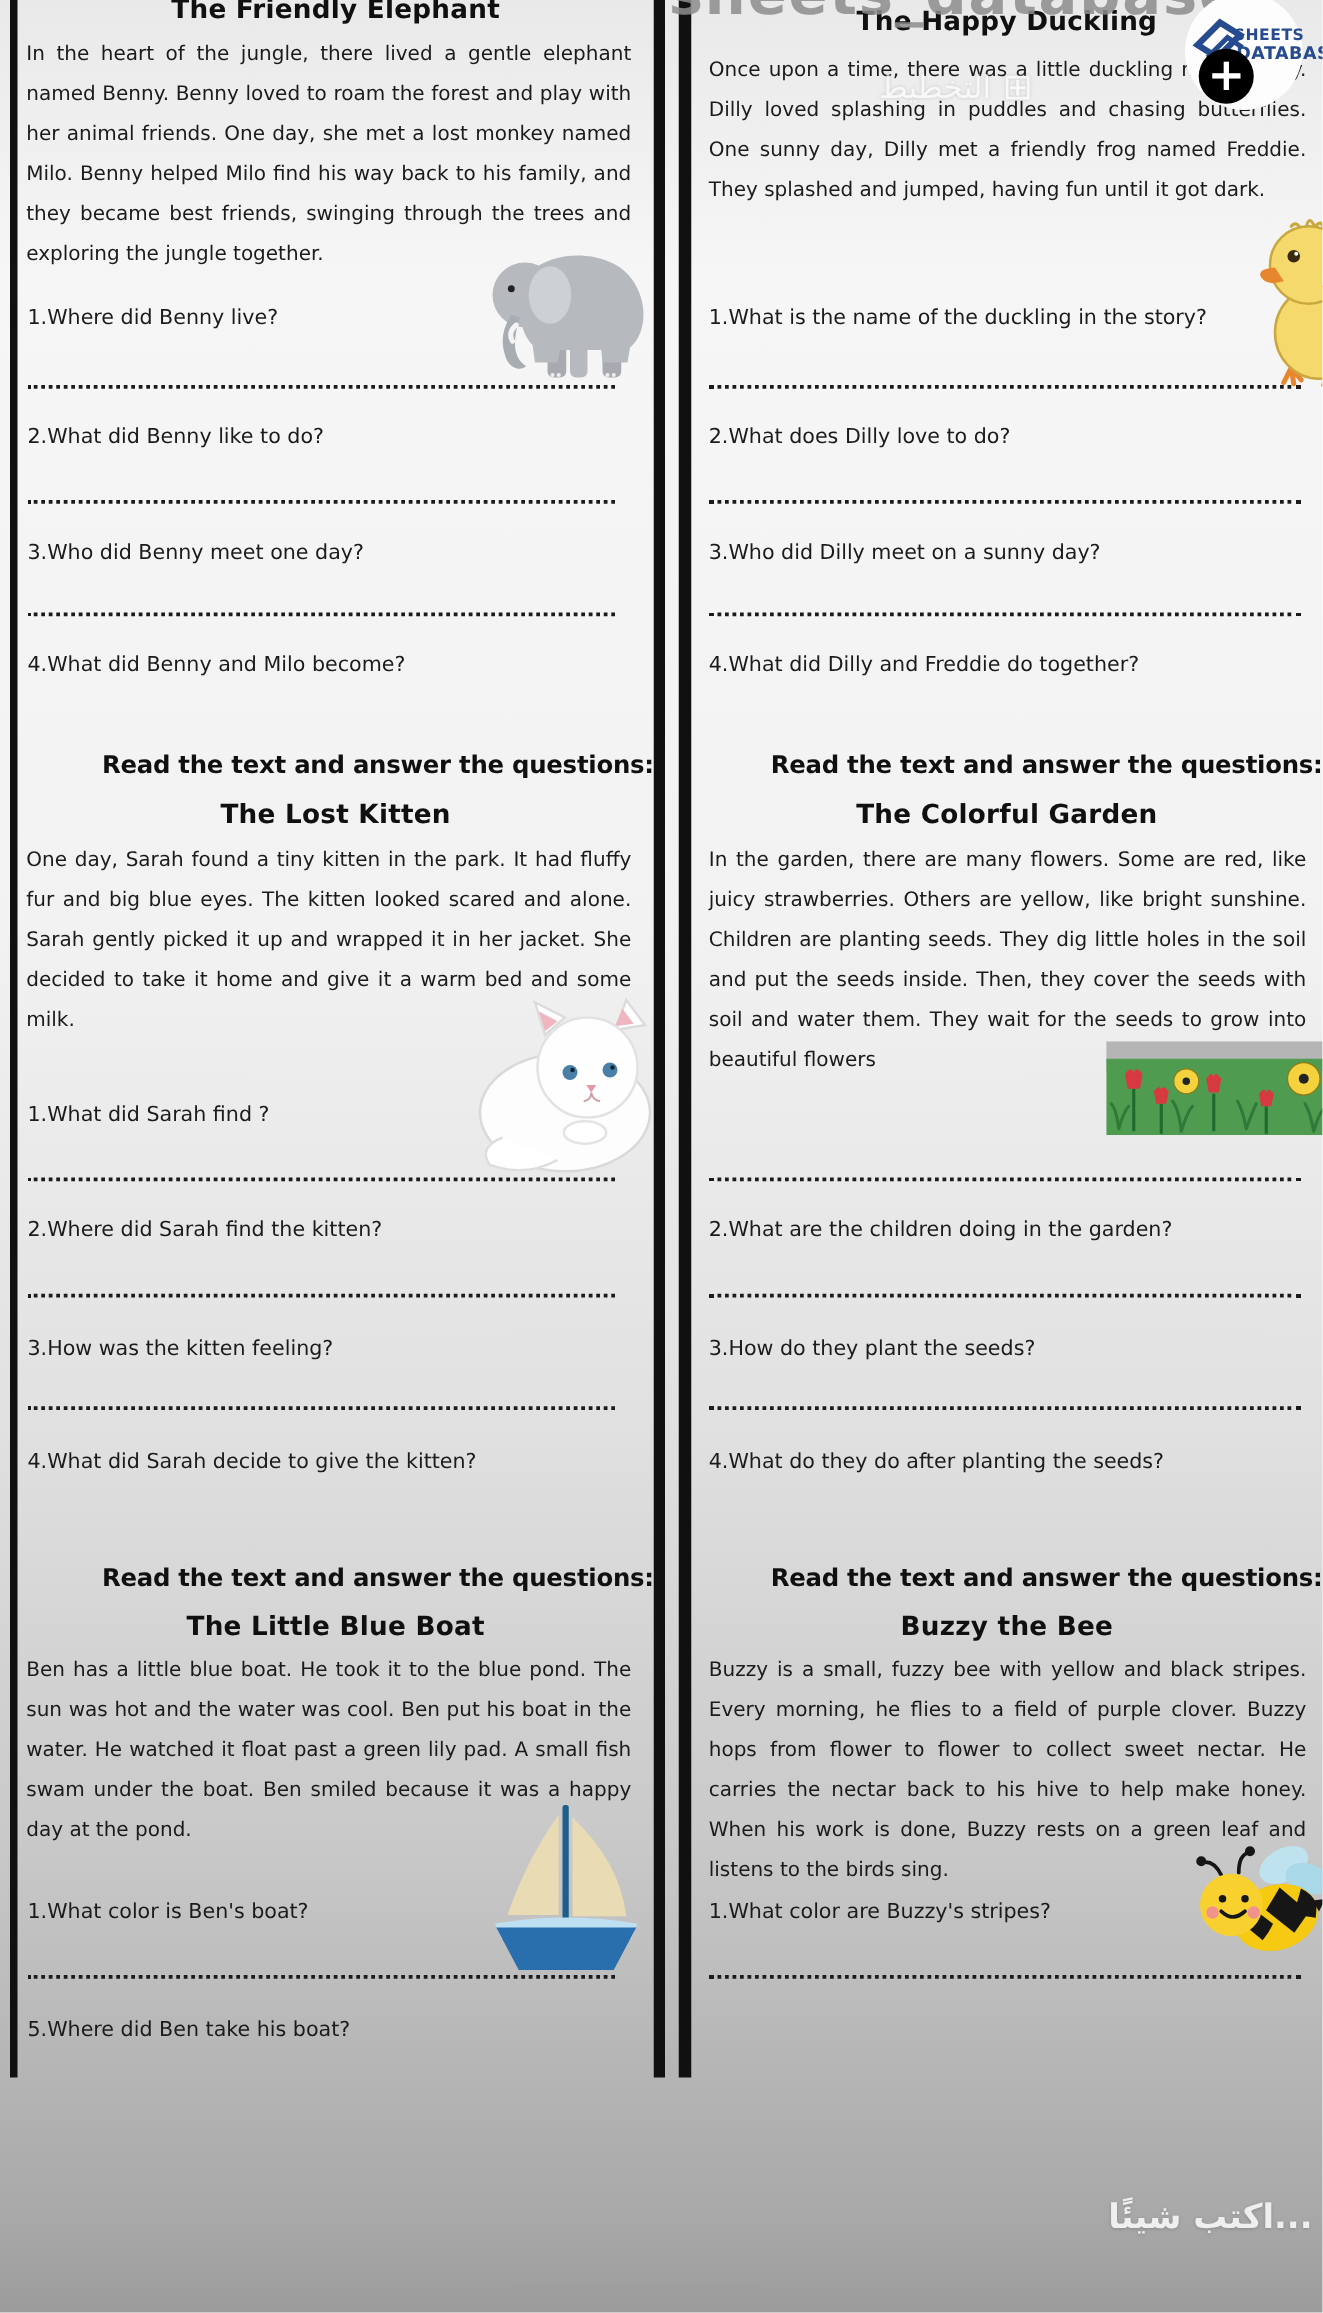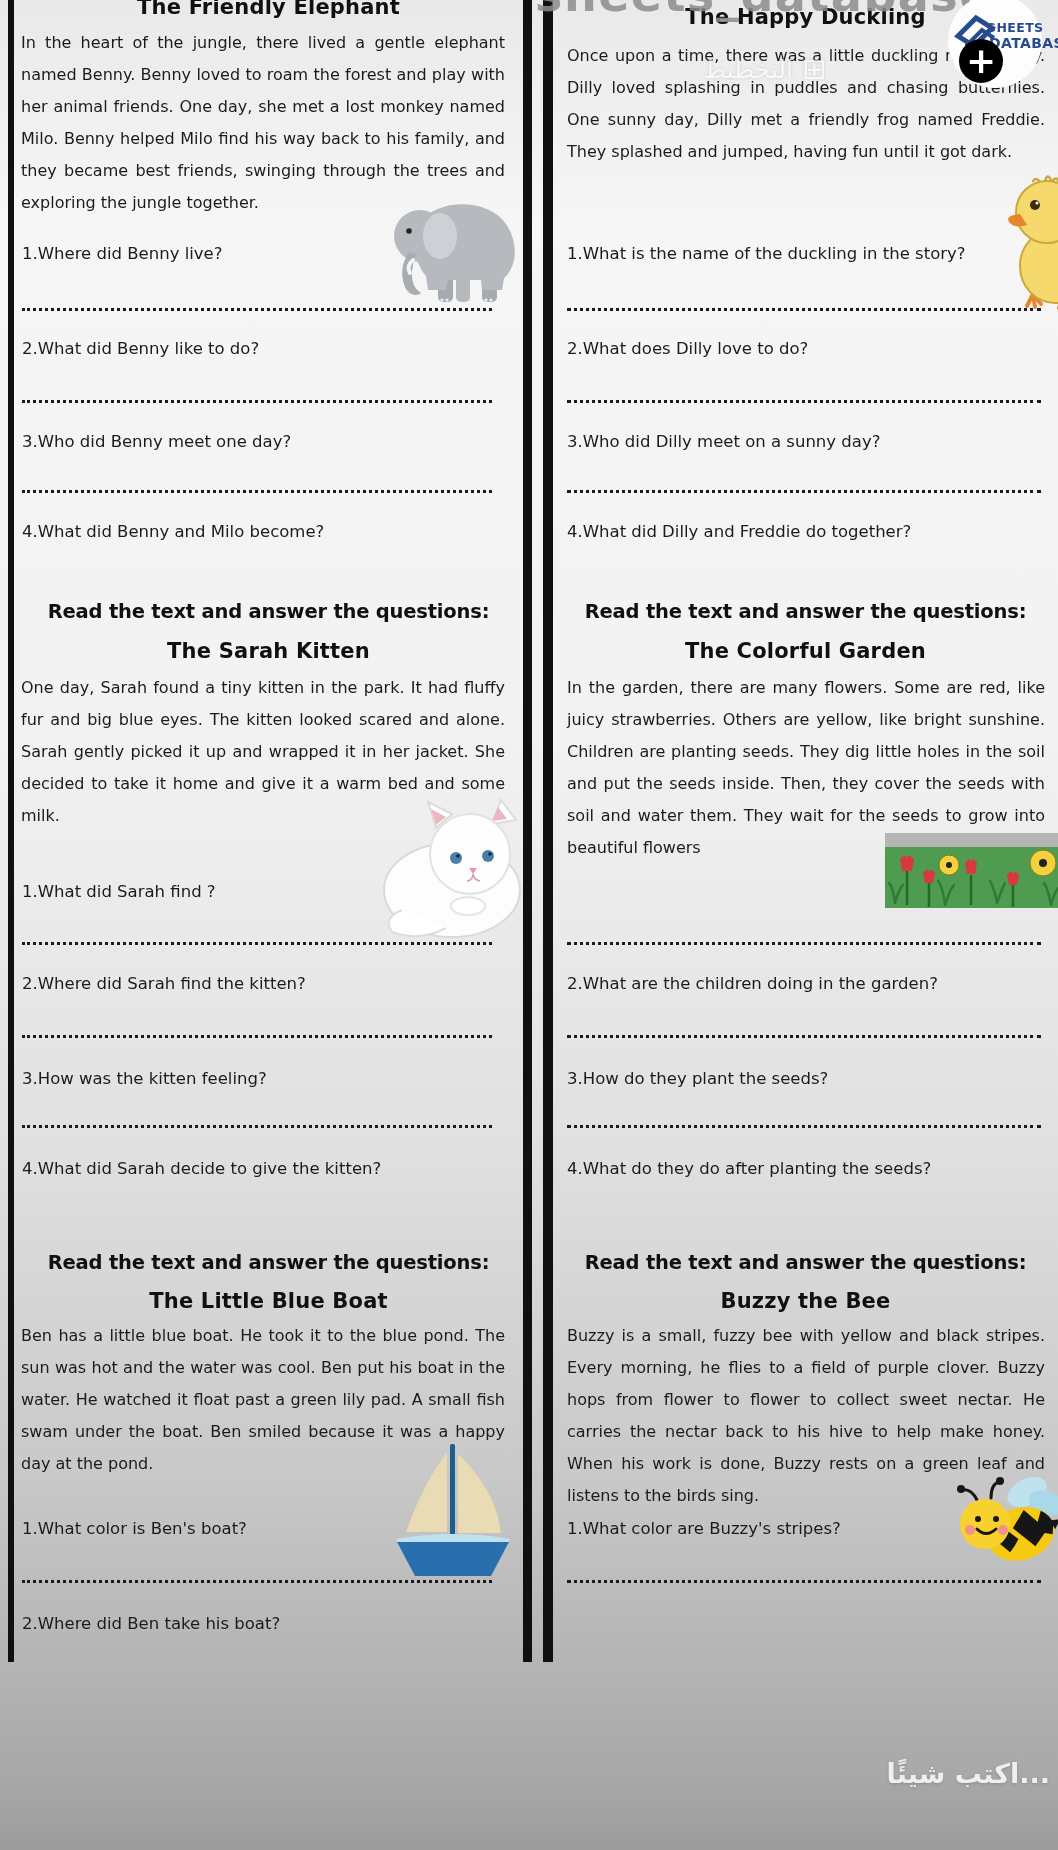--- a/index.html
+++ b/index.html
@@ -3,21 +3,21 @@
 <meta charset="utf-8">
 <style>
   html,body{margin:0;padding:0;}
   body{
     width:1058px;height:1850px;position:relative;overflow:hidden;
     background:linear-gradient(180deg,#e9e9e9 0%,#f6f6f6 12%,#f2f2f2 40%,#e0e0e0 62%,#c8c8c8 80%,#a8a8a8 96%,#9c9c9c 100%);
     font-family:"DejaVu Sans",sans-serif;color:#1c1c1c;
   }
   .page{position:absolute;top:0;height:1662px;box-sizing:border-box;overflow:hidden;}
   .title{position:absolute;left:0;right:0;text-align:center;font-weight:bold;font-size:21px;line-height:28px;color:#101010;letter-spacing:.2px;}
-  .hdr{position:absolute;left:0;right:0;text-align:center;font-weight:bold;font-size:19.5px;line-height:28px;color:#101010;letter-spacing:-.2px;}
+  .hdr{position:absolute;left:0;right:0;text-align:right;font-weight:bold;font-size:19.5px;line-height:28px;color:#101010;letter-spacing:-.2px;}
   .passage{position:absolute;font-size:16px;line-height:32px;text-align:justify;color:#1b1b1b;}
   .q{position:absolute;font-size:16.5px;line-height:28px;white-space:nowrap;color:#1b1b1b;}
   .dots{position:absolute;height:0;border-top:3px dotted #1b1b1b;}
   .pL .q{left:8px;} .pL .dots{left:8px;width:470px;}
   .pR .q{left:14px;} .pR .dots{left:14px;width:474px;}
   .clip{position:absolute;}
   .clip svg{display:block;width:100%;height:100%;}
   
   .wm-top{position:absolute;left:535px;top:-32px;font-size:46px;font-weight:bold;color:#8d8d8d;opacity:.85;letter-spacing:1.5px;white-space:nowrap;z-index:5;}
   .wm-ar-top{position:absolute;left:703px;top:52px;color:#ffffff;opacity:.62;font-size:25px;z-index:6;display:flex;gap:9px;align-items:center;text-shadow:0 0 3px rgba(120,120,120,.5);}
@@ -56,21 +56,21 @@
   </div>
   <div class="q" style="top:240px">1.Where did Benny live?</div>
   <div class="dots" style="top:308px"></div>
   <div class="q" style="top:335px">2.What did Benny like to do?</div>
   <div class="dots" style="top:400px"></div>
   <div class="q" style="top:428px">3.Who did Benny meet one day?</div>
   <div class="dots" style="top:490px"></div>
   <div class="q" style="top:518px">4.What did Benny and Milo become?</div>
 
   <div class="hdr" style="top:598px">Read the text and answer the questions:</div>
-  <div class="title" style="top:637px">The Sarah Kitten</div>
+  <div class="title" style="top:637px">The Lost Kitten</div>
   <div class="passage" style="top:672px;left:7px;width:484px">One day, Sarah found a tiny kitten in the park. It had fluffy fur and big blue eyes. The kitten looked scared and alone. Sarah gently picked it up and wrapped it in her jacket. She decided to take it home and give it a warm bed and some milk.</div>
   <div class="clip" style="left:362px;top:792px;width:152px;height:150px">
     <svg viewBox="0 0 152 150" xmlns="http://www.w3.org/2000/svg">
       <path d="M60 36 l-8 -26 l24 12 z" fill="#fff" stroke="#dcdcdc" stroke-width="2"></path>
       <path d="M60 33 l-5 -16 l15 8 z" fill="#f0b6bf"></path>
       <path d="M116 32 l9 -24 l15 20 z" fill="#fff" stroke="#dcdcdc" stroke-width="2"></path>
       <path d="M116 29 l6 -14 l9 12 z" fill="#f0b6bf"></path>
       <ellipse cx="76" cy="98" rx="68" ry="47" fill="#fdfdfd" stroke="#d9d9d9" stroke-width="2"></ellipse>
       <path d="M26 118 q-20 8 -10 22 q28 10 54 -4" fill="#fff" stroke="#dedede" stroke-width="2"></path>
       <circle cx="94" cy="62" r="40" fill="#fefefe" stroke="#e2e2e2" stroke-width="2"></circle>
@@ -98,21 +98,21 @@
     <svg viewBox="0 0 135 140" xmlns="http://www.w3.org/2000/svg">
       <rect x="64" y="6" width="5" height="96" rx="2" fill="#1d5f8a"></rect>
       <path d="M61 14 L61 94 L20 94 Q36 48 61 14 Z" fill="#e9dcb4"></path>
       <path d="M72 16 Q110 52 115 95 L72 95 Z" fill="#e9dcb4"></path>
       <path d="M10 101 Q67 91 124 101 L119 113 L15 113 Z" fill="#bfe0f2"></path>
       <path d="M11 104 L123 104 L105 138 L29 138 Z" fill="#2a6fad"></path>
     </svg>
   </div>
   <div class="q" style="top:1515px">1.What color is Ben's boat?</div>
   <div class="dots" style="top:1580px"></div>
-  <div class="q" style="top:1610px">2.Where did Ben take his boat?</div>
+  <div class="q" style="top:1610px">5.Where did Ben take his boat?</div>
   <div class="dots" style="top:1674px"></div>
   <div class="q" style="top:1705px">3.What swam under the boat?</div>
   <div class="dots" style="top:1767px"></div>
   <div class="q" style="top:1797px">9.Why did Ben smile??</div>
 </div>
 
 <div class="page pR" style="left:543px;width:515px;border-left:10px solid #101010;">
 
   <div class="title" style="top:3px">The Happy Duckling</div>
   <div class="passage" style="top:40px;left:14px;width:478px">Once upon a time, there was a little duckling named Dilly. Dilly loved splashing in puddles and chasing butterflies. One sunny day, Dilly met a friendly frog named Freddie. They splashed and jumped, having fun until it got dark.</div>

